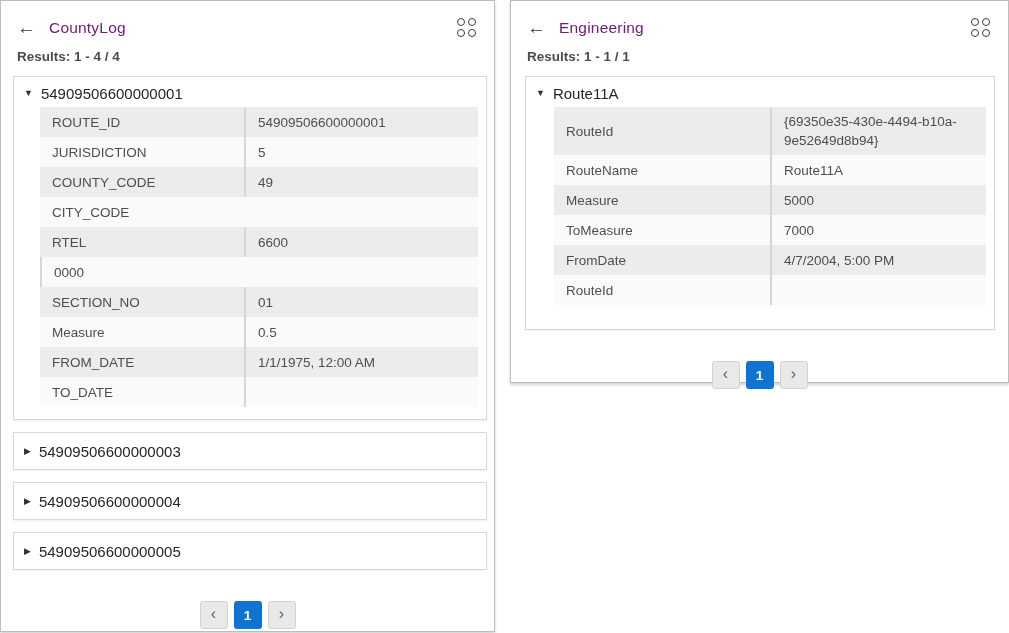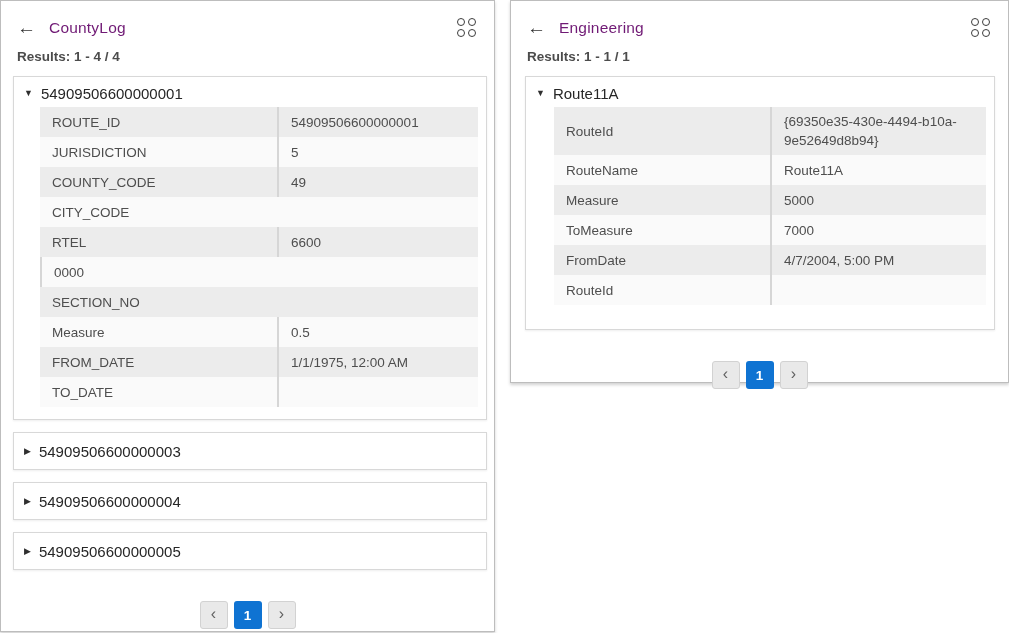--- a/index.html
+++ b/index.html
@@ -26,21 +26,21 @@
   .expanded-card { margin:12px 7px 0 12px; padding-bottom:12px; }
   #right-panel .expanded-card { margin:12px 13px 0 14px; }
   .card-header { display:flex; align-items:center; padding:6px 10px 4px 10px; font-size:15px; color:#262626; cursor:pointer; min-height:20px; }
   .caret { font-size:9px; color:#2f2f2f; margin-right:8px; line-height:1; }
 
   .attr-table { margin:0 8px 0 26px; }
   #right-panel .attr-table { margin:0 8px 12px 28px; }
   .attr-row { display:flex; min-height:30px; font-size:13.5px; color:#4e4e4e; }
   .attr-row:nth-child(odd)  { background:#ececec; }
   .attr-row:nth-child(even) { background:#fafafa; }
-  .attr-label { width:237px; flex:none; padding:5px 6px 5px 12px; display:flex; align-items:center; box-sizing:border-box; line-height:19px; }
+  .attr-label { width:204px; flex:none; padding:5px 6px 5px 12px; display:flex; align-items:center; box-sizing:border-box; line-height:19px; }
   #right-panel .attr-label { width:216px; }
   .attr-value { flex:1; border-left:2px solid #d6d6d6; padding:5px 8px 5px 12px; display:flex; align-items:center; line-height:19px; word-break:break-word; }
 
   .collapsed-card { margin:12px 7px 0 12px; height:38px; display:flex; align-items:center; padding-left:10px; font-size:15px; color:#262626; cursor:pointer; box-sizing:border-box; }
 
   .pagination { display:flex; justify-content:center; gap:6px; margin-top:31px; }
   .page-btn { width:28px; height:28px; display:flex; align-items:center; justify-content:center; border-radius:3px; box-sizing:border-box; cursor:pointer; user-select:none; }
   .page-nav { background:#e9e9e9; border:1px solid #d2d2d2; color:#616161; font-size:16px; padding-bottom:2px; }
   .page-current { background:#0f73d2; color:#ffffff; font-size:13.5px; font-weight:bold; }
 </style>
@@ -88,20 +88,21 @@
           </div>
         <div class="attr-row">
             <div class="attr-label">RTEL</div>
             <div class="attr-value">6600</div>
           </div>
         <div class="attr-row">
             <div class="attr-value">0000</div>
           </div>
         <div class="attr-row">
             <div class="attr-label">SECTION_NO</div>
+            <div class="attr-value">01</div>
           </div>
         <div class="attr-row">
             <div class="attr-label">Measure</div>
             <div class="attr-value">0.5</div>
           </div>
         <div class="attr-row">
             <div class="attr-label">FROM_DATE</div>
             <div class="attr-value">1/1/1975, 12:00 AM</div>
           </div>
         <div class="attr-row">

